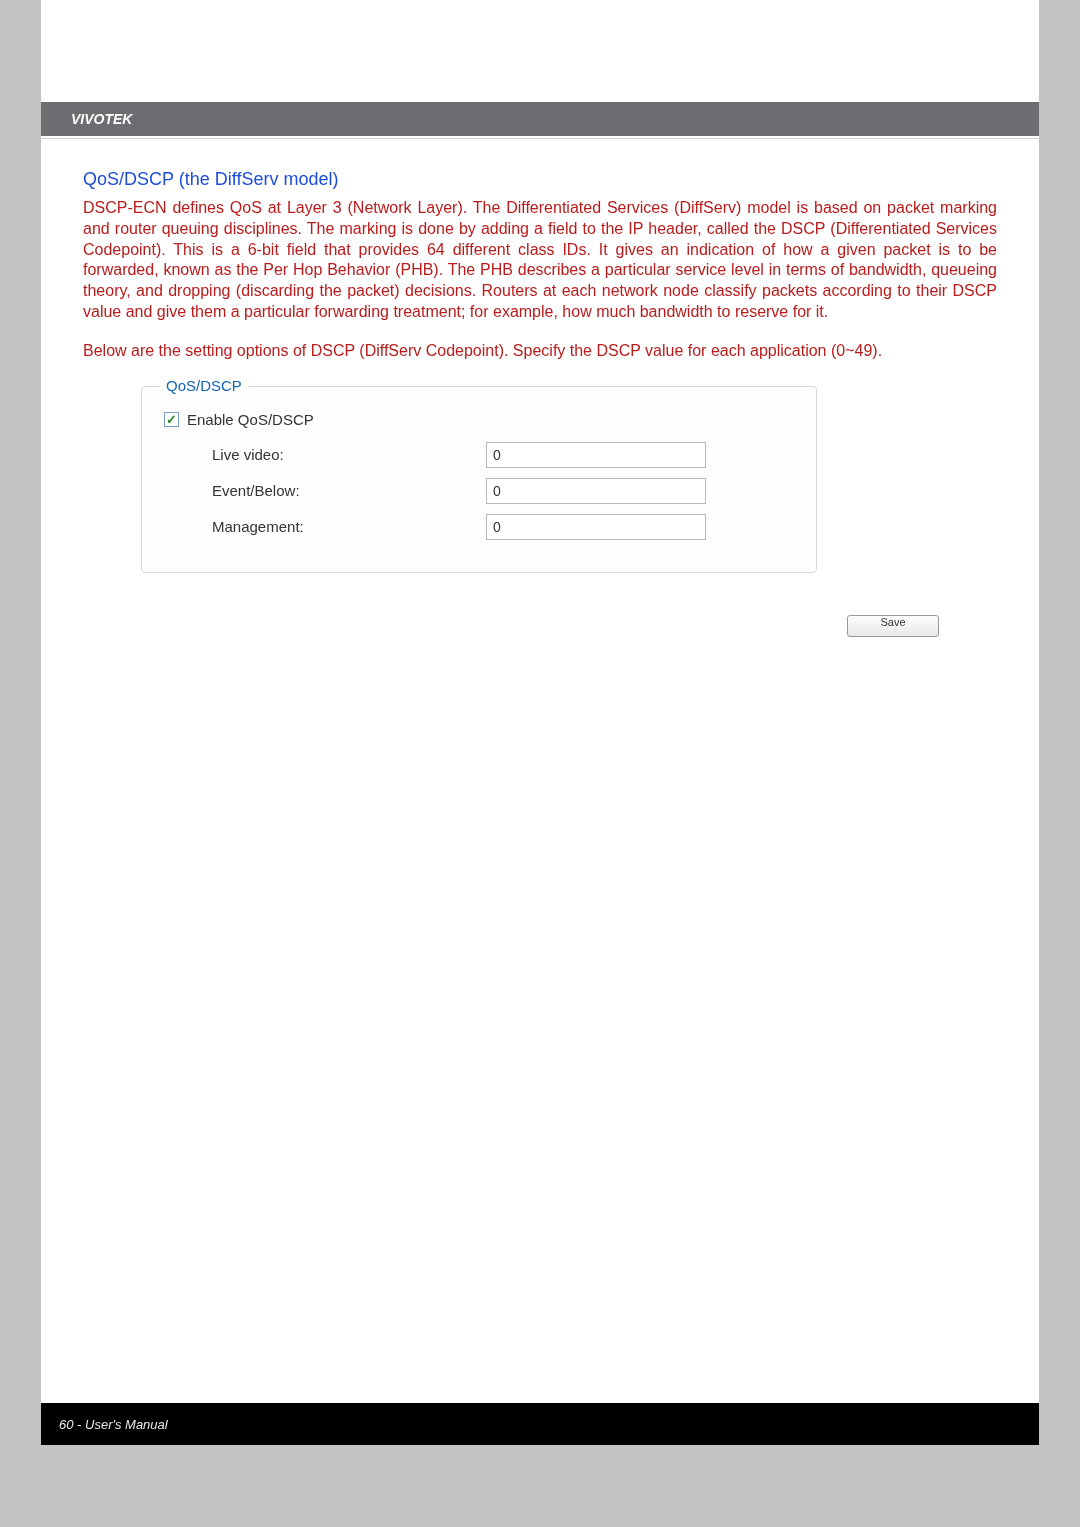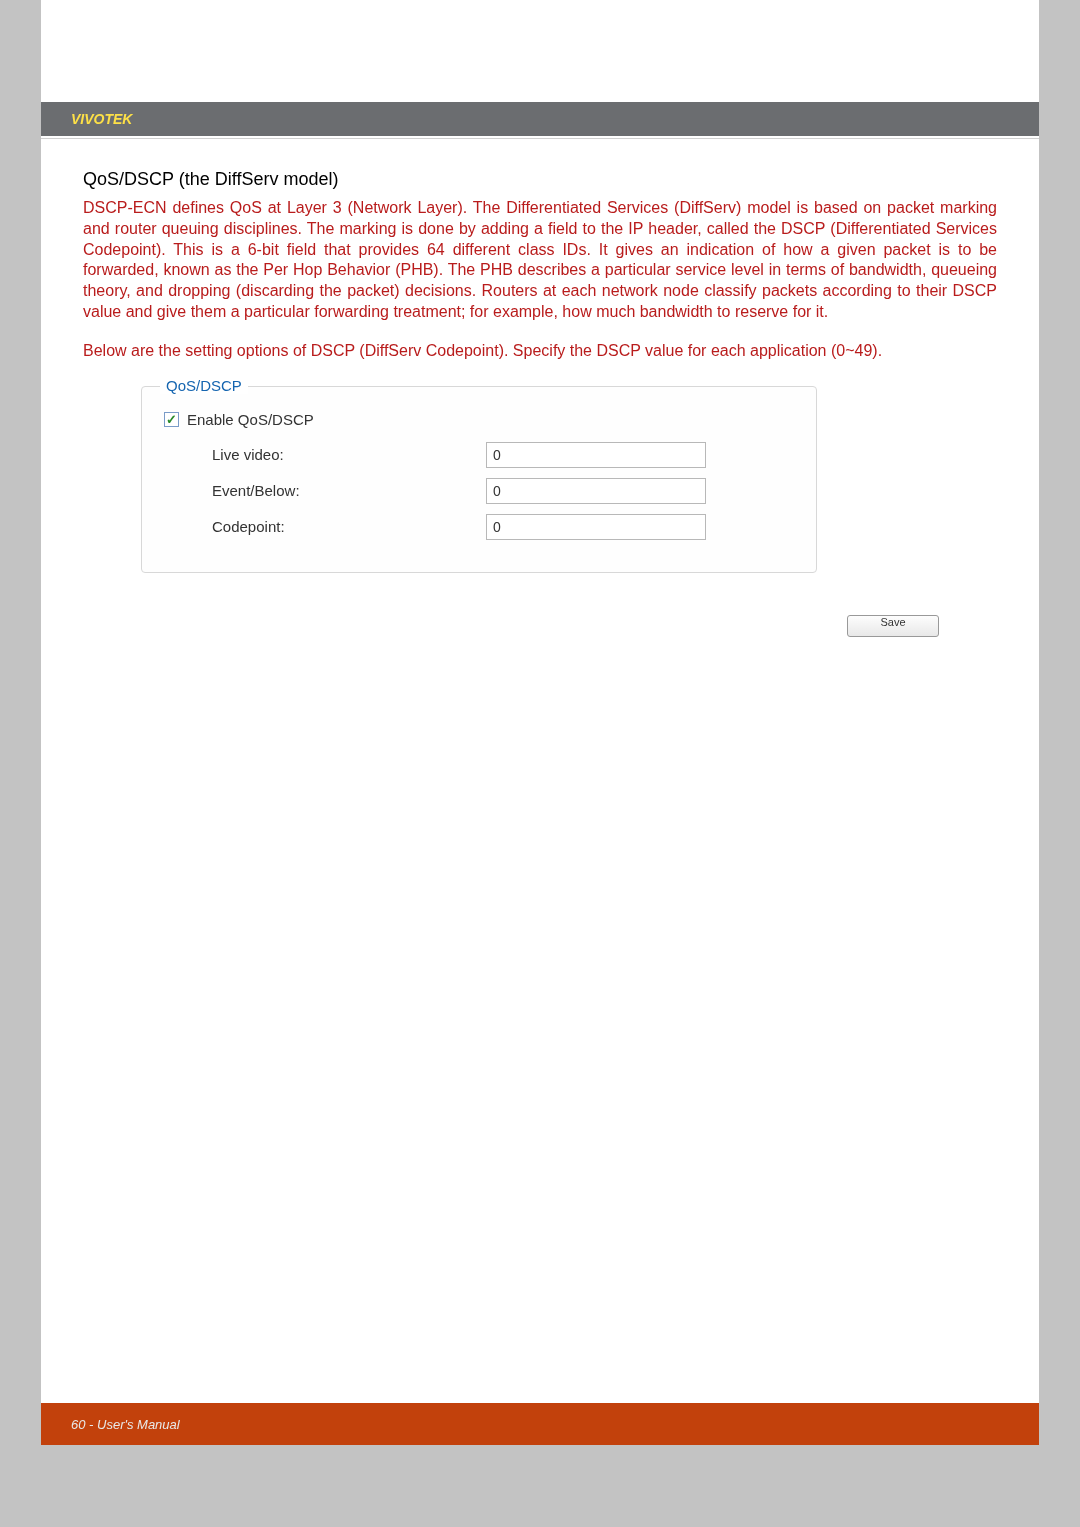--- a/index.html
+++ b/index.html
@@ -29,38 +29,38 @@
       background-color: #6b6d70;
       height: 34px;
       width: 100%;
       display: flex;
       align-items: center;
       padding-left: 30px;
       margin-top: 51px;
     }
     
     .header-text {
-      color: #fde047;
+      color: #ffffff;
       font-style: italic;
       font-weight: bold;
       font-size: 14px;
     }
     
     .header-underline {
       border-bottom: 1px solid #d0d0d0;
       width: 100%;
       margin-top: 2px;
     }
     
     .content {
       padding: 30px 42px 0 42px;
     }
     
     .section-title {
-      color: #000000;
+      color: #1d4ed8;
       font-size: 18px;
       font-weight: normal;
       margin-bottom: 8px;
     }
     
     .body-text {
       color: #b91c1c;
       font-size: 16px;
       line-height: 1.3;
       text-align: justify;
@@ -164,24 +164,24 @@
       align-items: flex-start;
       justify-content: center;
     }
     
     .footer {
       position: absolute;
       bottom: 0;
       left: 0;
       width: 100%;
       height: 42px;
-      background-color: #c2410c;
-      display: flex;
-      align-items: center;
-      padding-left: 30px;
+      background-color: #000000;
+      display: flex;
+      align-items: center;
+      padding-left: 18px;
     }
     
     .footer-text {
       color: #e8e8e8;
       font-style: italic;
       font-size: 13px;
     }
   </style>
 </head>
 <body>
@@ -217,21 +217,21 @@
         <span class="input-label">Live video:</span>
         <input type="text" class="input-field" value="0" style="">
       </div>
 
       <div class="input-row">
         <span class="input-label">Event/Below:</span>
         <input type="text" class="input-field" value="0" style="">
       </div>
 
       <div class="input-row">
-        <span class="input-label">Codepoint:</span>
+        <span class="input-label">Management:</span>
         <input type="text" class="input-field" value="0" style="">
       </div>
 
     </div>
 
     <div class="save-button-row">
       <div class="save-button">
         <span>Save</span>
       </div>
     </div>

